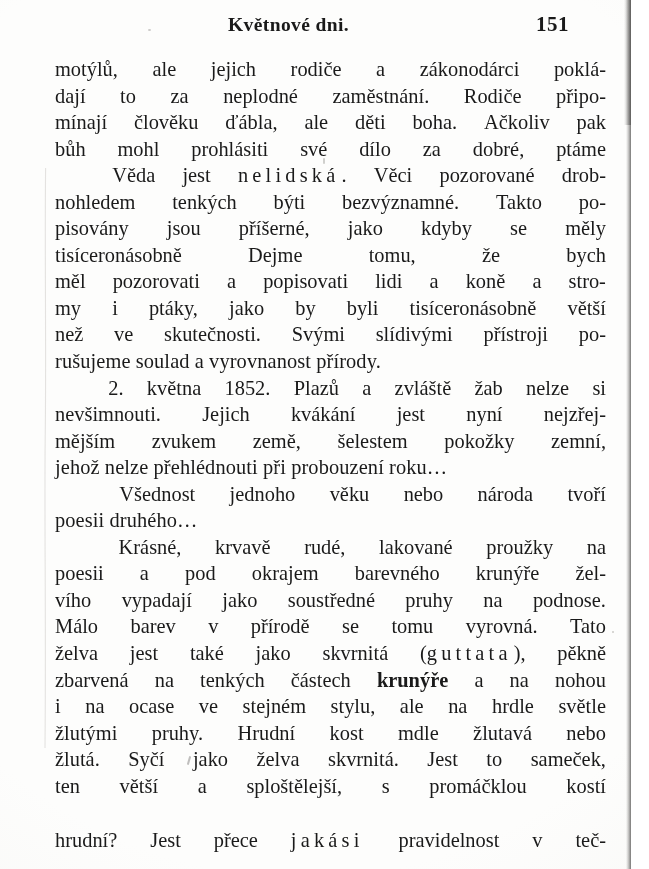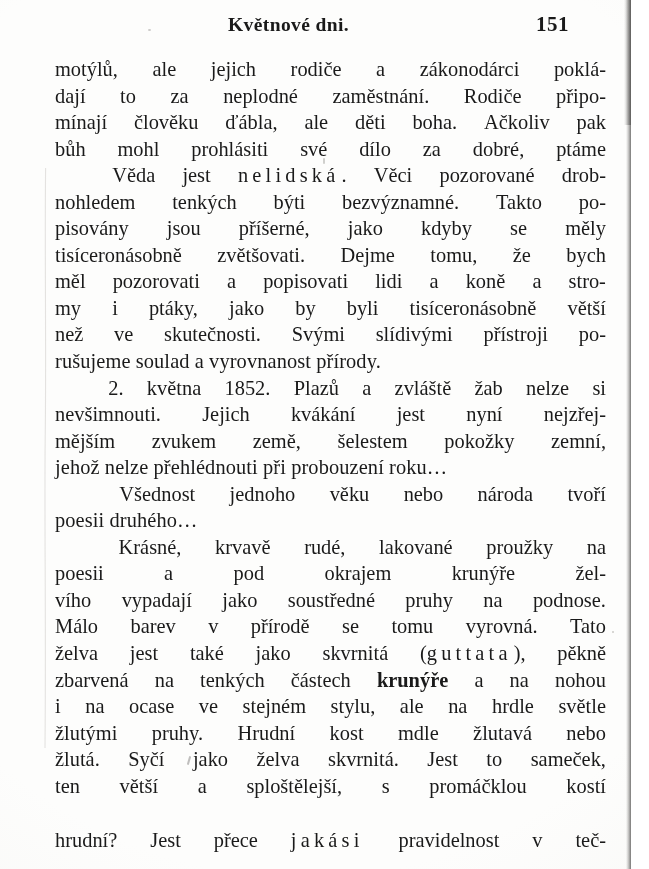--- a/index.html
+++ b/index.html
@@ -237,21 +237,20 @@
           <span class="w">pisovány</span>
           <span class="w">jsou</span>
           <span class="w">příšerné,</span>
           <span class="w">jako</span>
           <span class="w">kdyby</span>
           <span class="w">se</span>
           <span class="w">měly</span>
         </div>
         <div class="line j">
           <span class="w">tisíceronásobně</span>
-          <span class="w">zvětšovati.</span>
           <span class="w">Dejme</span>
           <span class="w">tomu,</span>
           <span class="w">že</span>
           <span class="w">bych</span>
         </div>
         <div class="line j">
           <span class="w">měl</span>
           <span class="w">pozorovati</span>
           <span class="w">a</span>
           <span class="w">popisovati</span>
@@ -333,20 +332,21 @@
           <span class="w">rudé,</span>
           <span class="w">lakované</span>
           <span class="w">proužky</span>
           <span class="w">na</span>
         </div>
         <div class="line j">
           <span class="w">poesii</span>
           <span class="w">a</span>
           <span class="w">pod</span>
           <span class="w">okrajem</span>
+          <span class="w">barevného</span>
           <span class="w">krunýře</span>
           <span class="w">žel-</span>
         </div>
         <div class="line j">
           <span class="w">vího</span>
           <span class="w">vypadají</span>
           <span class="w">jako</span>
           <span class="w">soustředné</span>
           <span class="w">pruhy</span>
           <span class="w">na</span>

